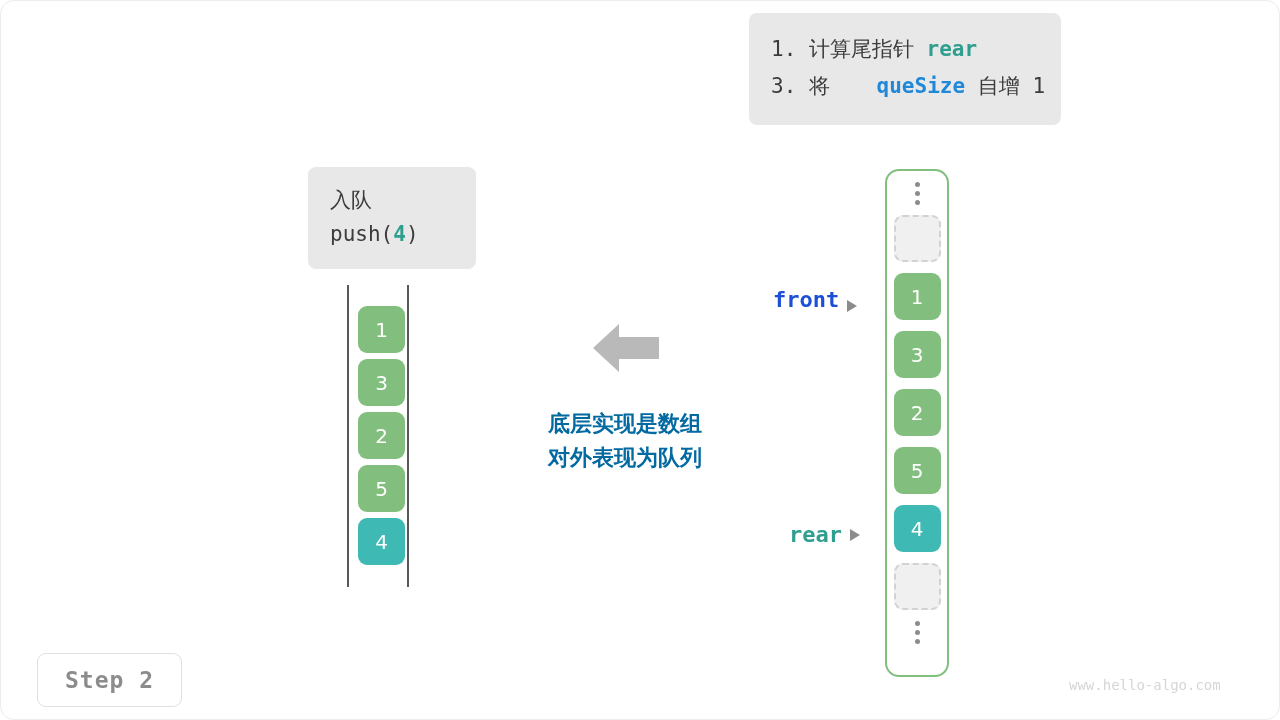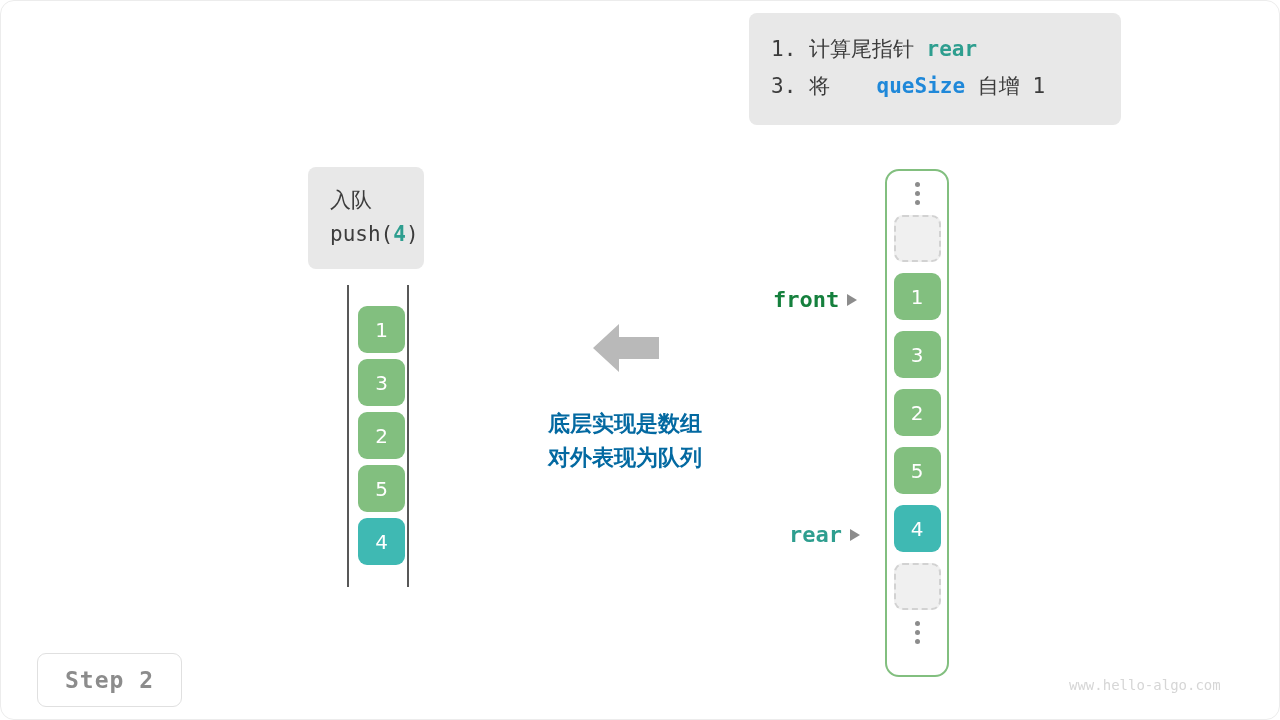--- a/index.html
+++ b/index.html
@@ -32,37 +32,37 @@
     border-radius: 8px;
     box-sizing: border-box;
     font-family: "DejaVu Sans Mono", "Liberation Mono", monospace;
     color: #3c3c3c;
   }
 
   
   #steps-box {
     left: 748px;
     top: 12px;
-    width: 372px;
+    width: 312px;
     padding: 18px 22px 20px 22px;
   }
   .step-line {
     font-size: 21px;
     line-height: 37px;
     white-space: pre;
     color: #3c3c3c;
   }
   .kw-teal { color: #2e9e8f; font-weight: bold; }
   .kw-blue { color: #1f88d9; font-weight: bold; margin-left: 34px; }
 
   
   #push-box {
     left: 307px;
     top: 166px;
-    width: 116px;
+    width: 168px;
     padding: 16px 0 18px 22px;
   }
   .push-line {
     font-size: 21px;
     line-height: 34px;
     white-space: pre;
     color: #3c3c3c;
   }
   .num-teal { color: #2e9e8f; font-weight: bold; }
 
@@ -162,21 +162,21 @@
     font-family: "DejaVu Sans Mono", "Liberation Mono", monospace;
     font-size: 22px;
     font-weight: bold;
   }
   .ptr-arrow {
     width: 0; height: 0;
     border-top: 6px solid transparent;
     border-bottom: 6px solid transparent;
     border-left: 10px solid #8c8c8c;
   }
-  #ptr-front { left: 772px; top: 286px; color: #15803d; }
+  #ptr-front { left: 772px; top: 286px; color: #1d4ed8; align-items: flex-end; }
   #ptr-rear  { left: 788px; top: 521px; color: #2e9e8f; }
 
   
   #quesize {
     left: 1028px;
     top: 341px;
     color: #3c3c3c;
   }
   #quesize .cn {
     font-family: "DejaVu Sans", "Liberation Sans", sans-serif;

